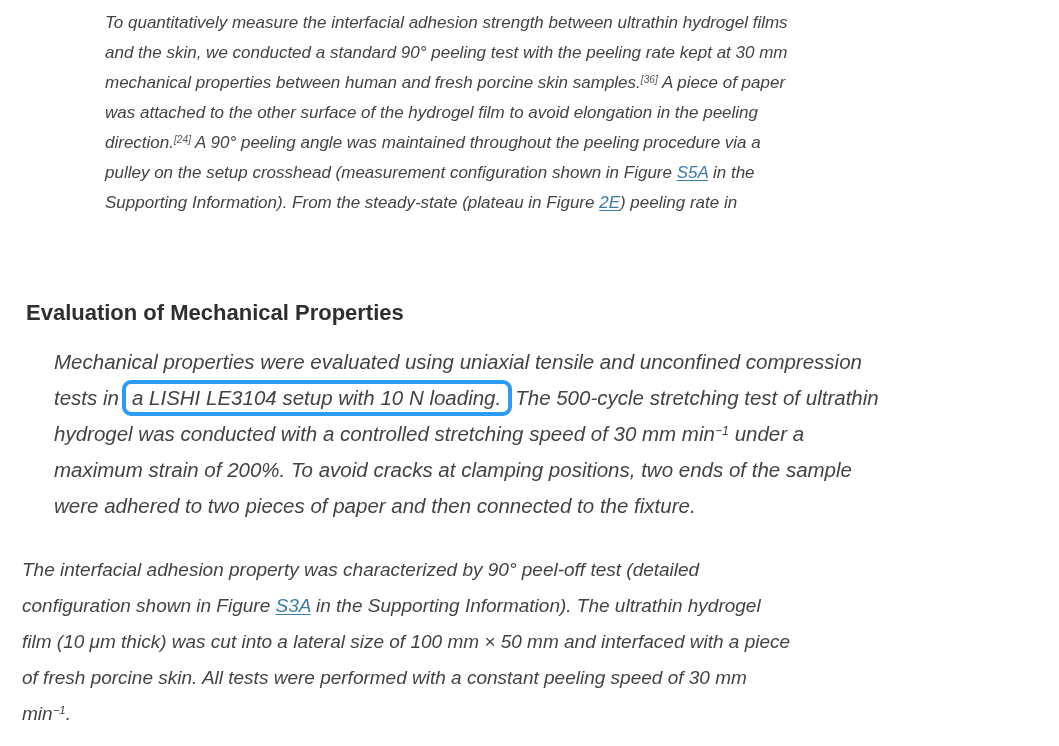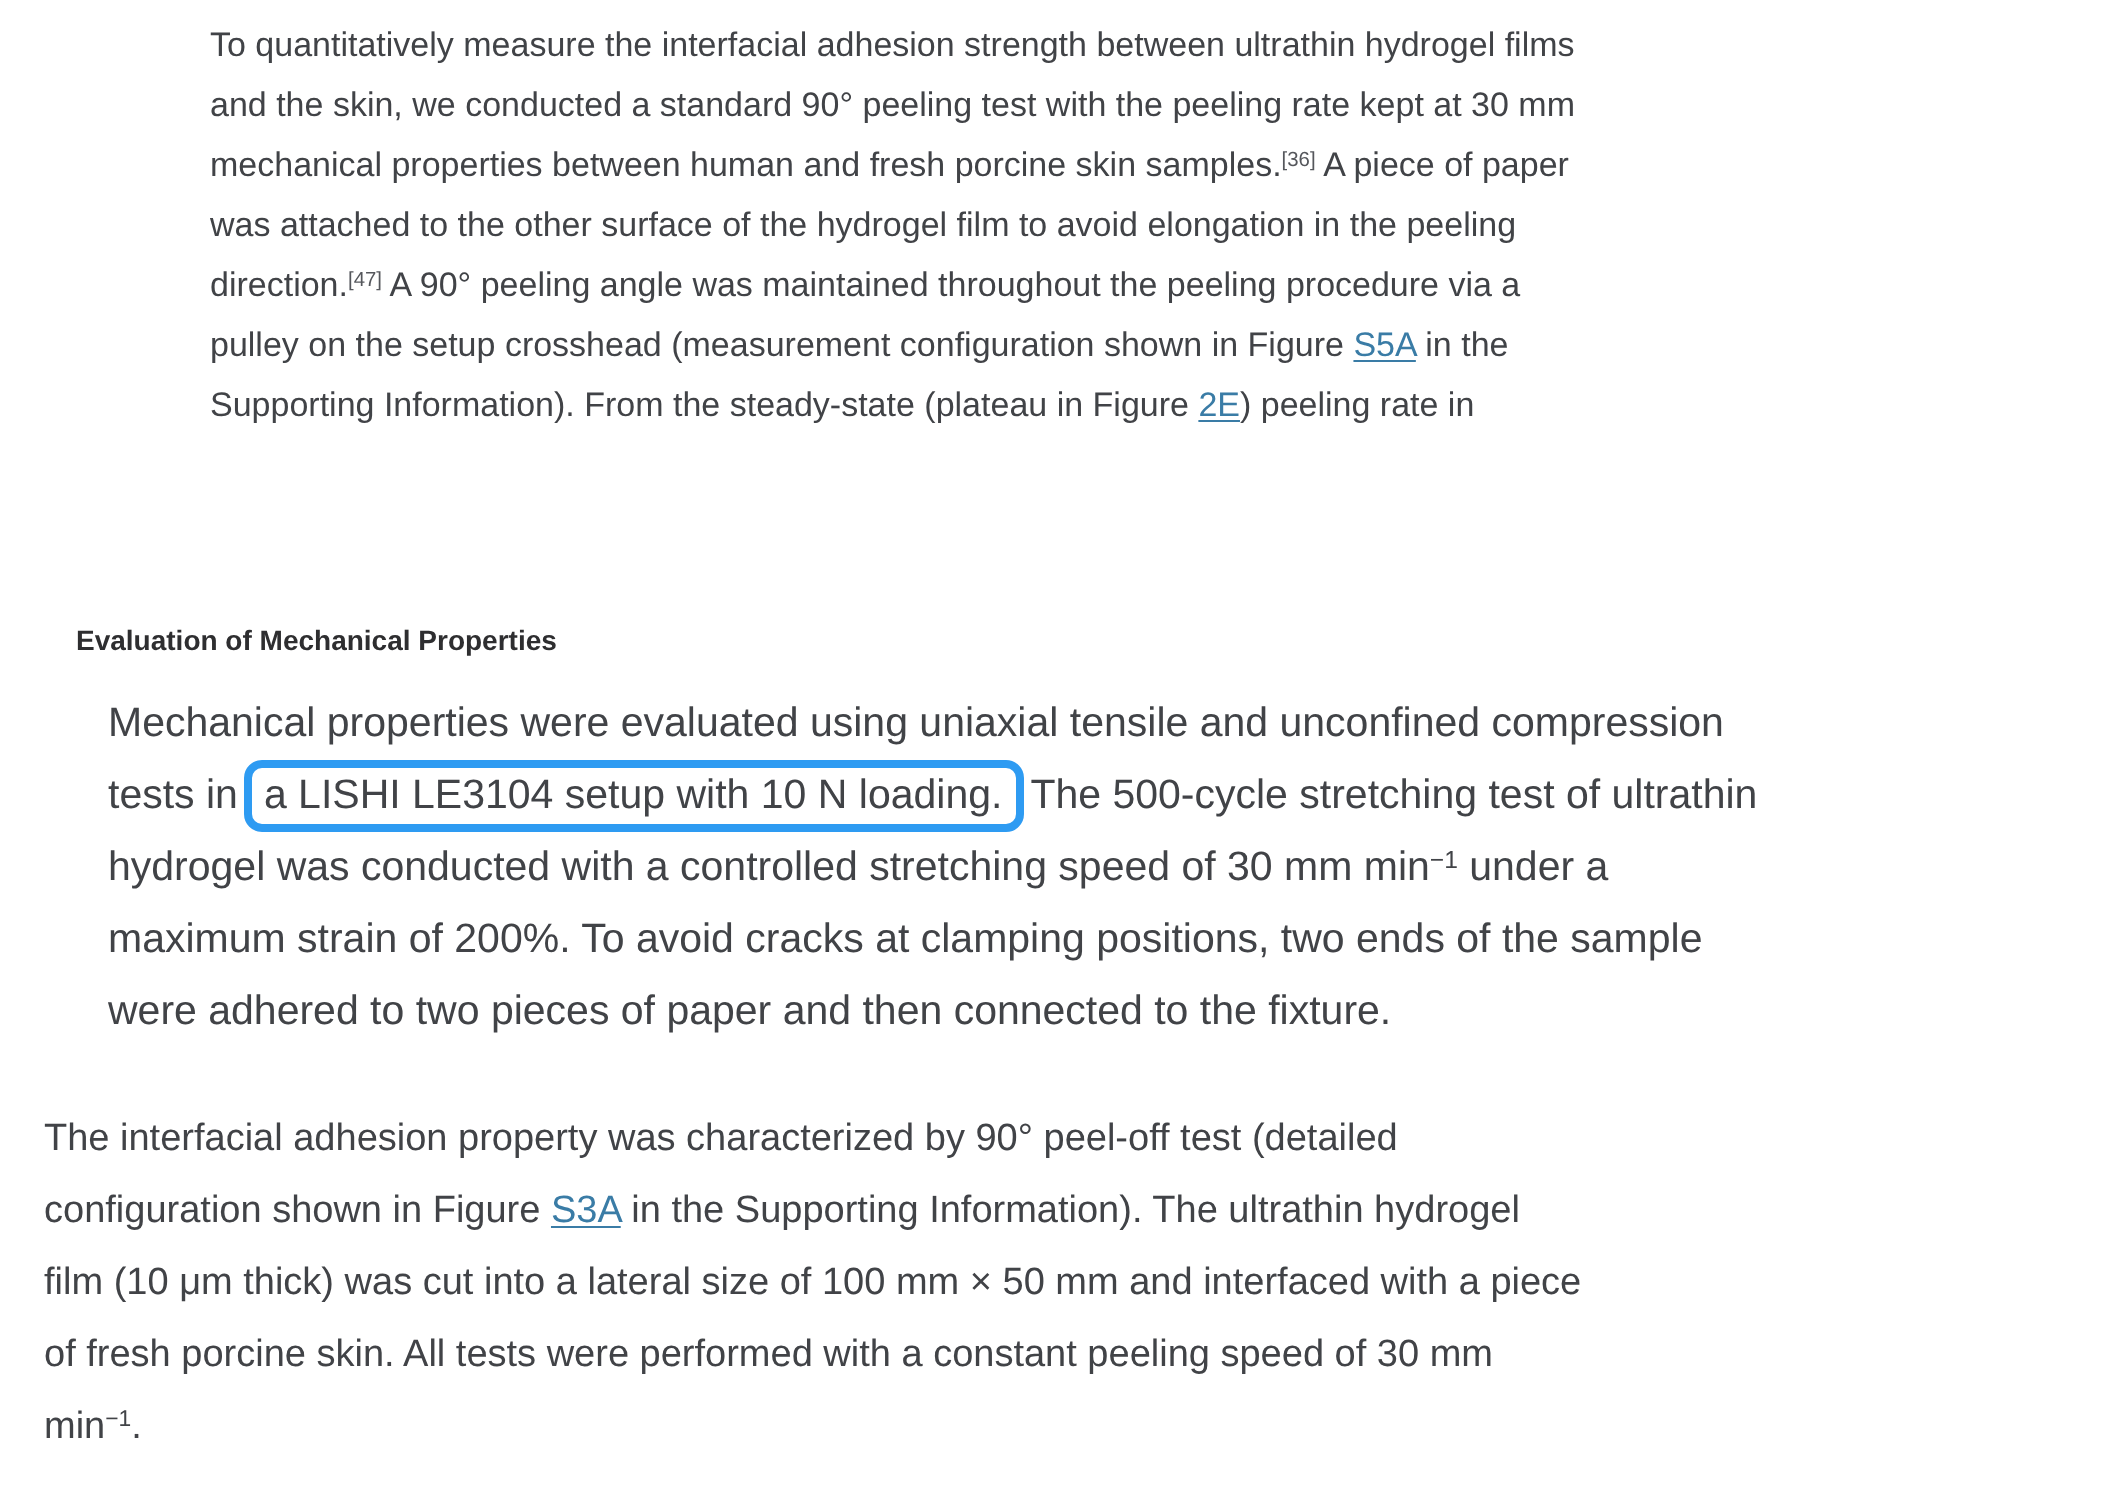--- a/index.html
+++ b/index.html
@@ -14,40 +14,40 @@
   html, body { margin: 0; padding: 0; }
   body {
     width: 1059px;
     height: 746px;
     position: relative;
     overflow: hidden;
     background: var(--background);
     font-family: "Liberation Sans", "DejaVu Sans", sans-serif;
     color: var(--body-text-color);
   }
-  .para { position: absolute; }
+  .para { position: absolute; font-style: italic; }
   .line { white-space: nowrap; }
 
   
   .p1 {
     left: 105px;
     top: 8px;
     width: 890px;
     font-size: 17px;
     line-height: 30px;
   }
   .p1 .line { height: 30px; }
 
   
   .heading {
     position: absolute;
     left: 22px;
     top: 296px;
-    margin: 16px;
-    font-size: 14px;
+    margin: 4px;
+    font-size: 22px;
     font-weight: 700;
     color: var(--heading-text-color);
     white-space: nowrap;
   }
 
   
   .p2 {
     left: 22px;
     top: 344px;
     width: 1036px;
@@ -104,21 +104,21 @@
     <div class="line">
       <span>and the skin, we conducted a standard 90° peeling test with the peeling rate kept at 30 mm</span>
     </div>
     <div class="line">
       <span>mechanical properties between human and fresh porcine skin samples.</span><span class="ref">[36]</span><span> A piece of paper</span>
     </div>
     <div class="line">
       <span>was attached to the other surface of the hydrogel film to avoid elongation in the peeling</span>
     </div>
     <div class="line">
-      <span>direction.</span><span class="ref">[47]</span><span> A 90° peeling angle was maintained throughout the peeling procedure via a</span>
+      <span>direction.</span><span class="ref">[24]</span><span> A 90° peeling angle was maintained throughout the peeling procedure via a</span>
     </div>
     <div class="line">
       <span>pulley on the setup crosshead (measurement configuration shown in Figure </span><a class="fig-link">S5A</a><span> in the</span>
     </div>
     <div class="line">
       <span>Supporting Information). From the steady-state (plateau in Figure </span><a class="fig-link">2E</a><span>) peeling rate in</span>
     </div>
   </section>
 
   <h2 class="heading">Evaluation of Mechanical Properties</h2>

